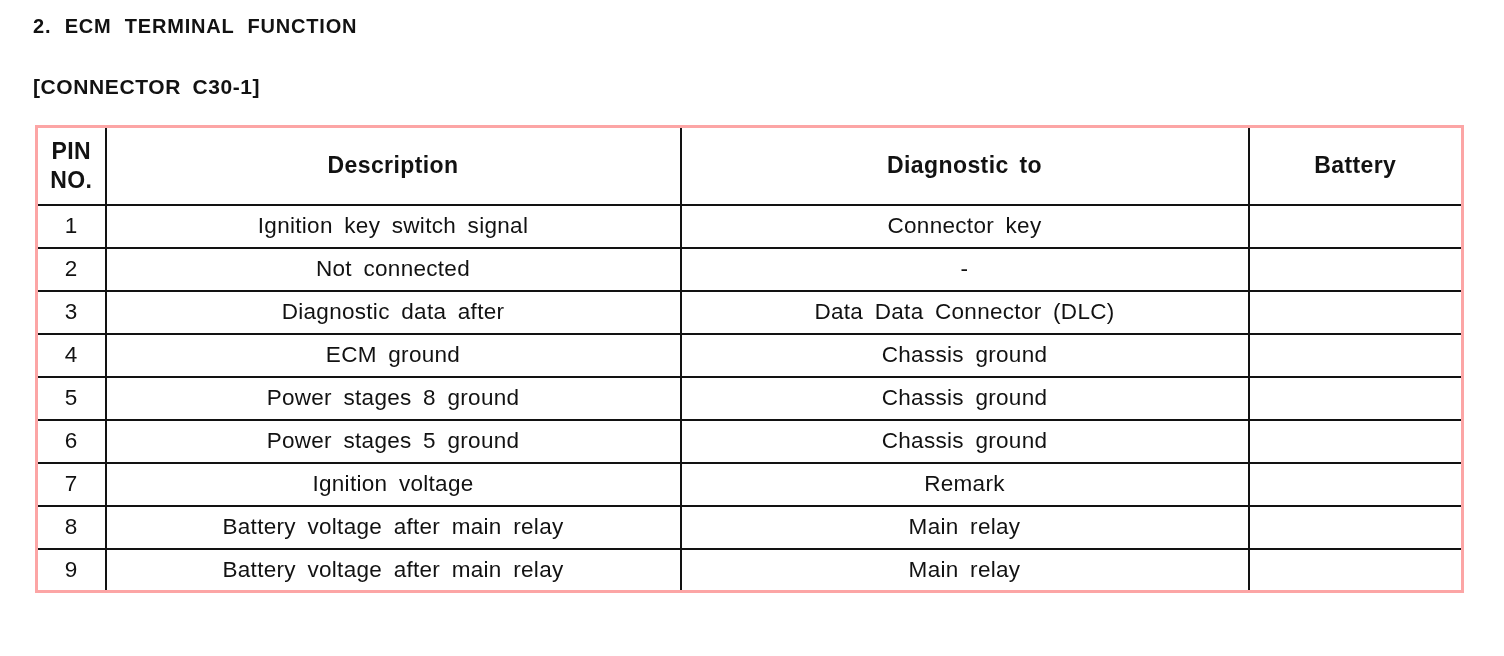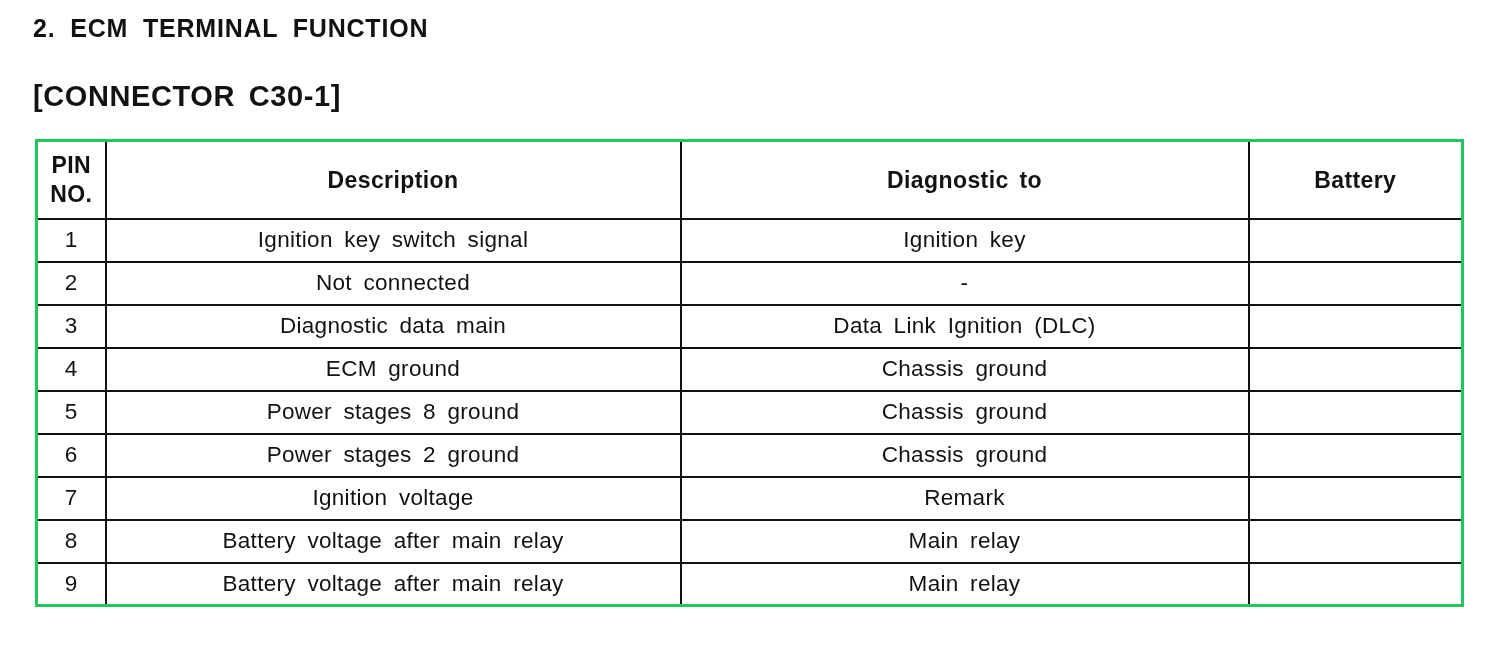--- a/index.html
+++ b/index.html
@@ -10,42 +10,42 @@
     width: 1504px;
     height: 656px;
     overflow: hidden;
     font-family: "Liberation Sans", sans-serif;
     color: #121212;
   }
   .doc {
     padding: 15px 0 0 33px;
   }
   .doc-title {
-    font-size: 25px;
+    font-size: 20px;
     font-weight: bold;
     letter-spacing: 0.8px;
     word-spacing: 7px;
     margin: 0;
     line-height: 1.1;
   }
   .doc-subtitle {
-    font-size: 29px;
+    font-size: 21px;
     font-weight: bold;
     letter-spacing: 0.6px;
     word-spacing: 5px;
     margin: 38px 0 0 0;
     line-height: 1.1;
   }
   table.pin-table {
     border-collapse: collapse;
     table-layout: fixed;
     width: 1426px;
     margin-top: 27px;
     margin-left: 2px;
-    border: 3px solid #22c55e;
+    border: 3px solid #fca5a5;
   }
   .pin-table th,
   .pin-table td {
     border: 2px solid #121212;
     text-align: center;
     vertical-align: middle;
     padding: 0 4px;
     overflow: hidden;
   }
   .pin-table thead th {
@@ -91,50 +91,50 @@
         </th>
         <th>Description</th>
         <th>Diagnostic to</th>
         <th>Battery</th>
       </tr>
     </thead>
     <tbody>
       <tr>
         <td>1</td>
         <td>Ignition key switch signal</td>
-        <td>Ignition key</td>
+        <td>Connector key</td>
         <td></td>
       </tr>
       <tr>
         <td>2</td>
         <td>Not connected</td>
         <td>-</td>
         <td></td>
       </tr>
       <tr>
         <td>3</td>
-        <td>Diagnostic data main</td>
-        <td>Data Link Ignition (DLC)</td>
+        <td>Diagnostic data after</td>
+        <td>Data Data Connector (DLC)</td>
         <td></td>
       </tr>
       <tr>
         <td>4</td>
         <td>ECM ground</td>
         <td>Chassis ground</td>
         <td></td>
       </tr>
       <tr>
         <td>5</td>
         <td>Power stages 8 ground</td>
         <td>Chassis ground</td>
         <td></td>
       </tr>
       <tr>
         <td>6</td>
-        <td>Power stages 2 ground</td>
+        <td>Power stages 5 ground</td>
         <td>Chassis ground</td>
         <td></td>
       </tr>
       <tr>
         <td>7</td>
         <td>Ignition voltage</td>
         <td>Remark</td>
         <td></td>
       </tr>
       <tr>

